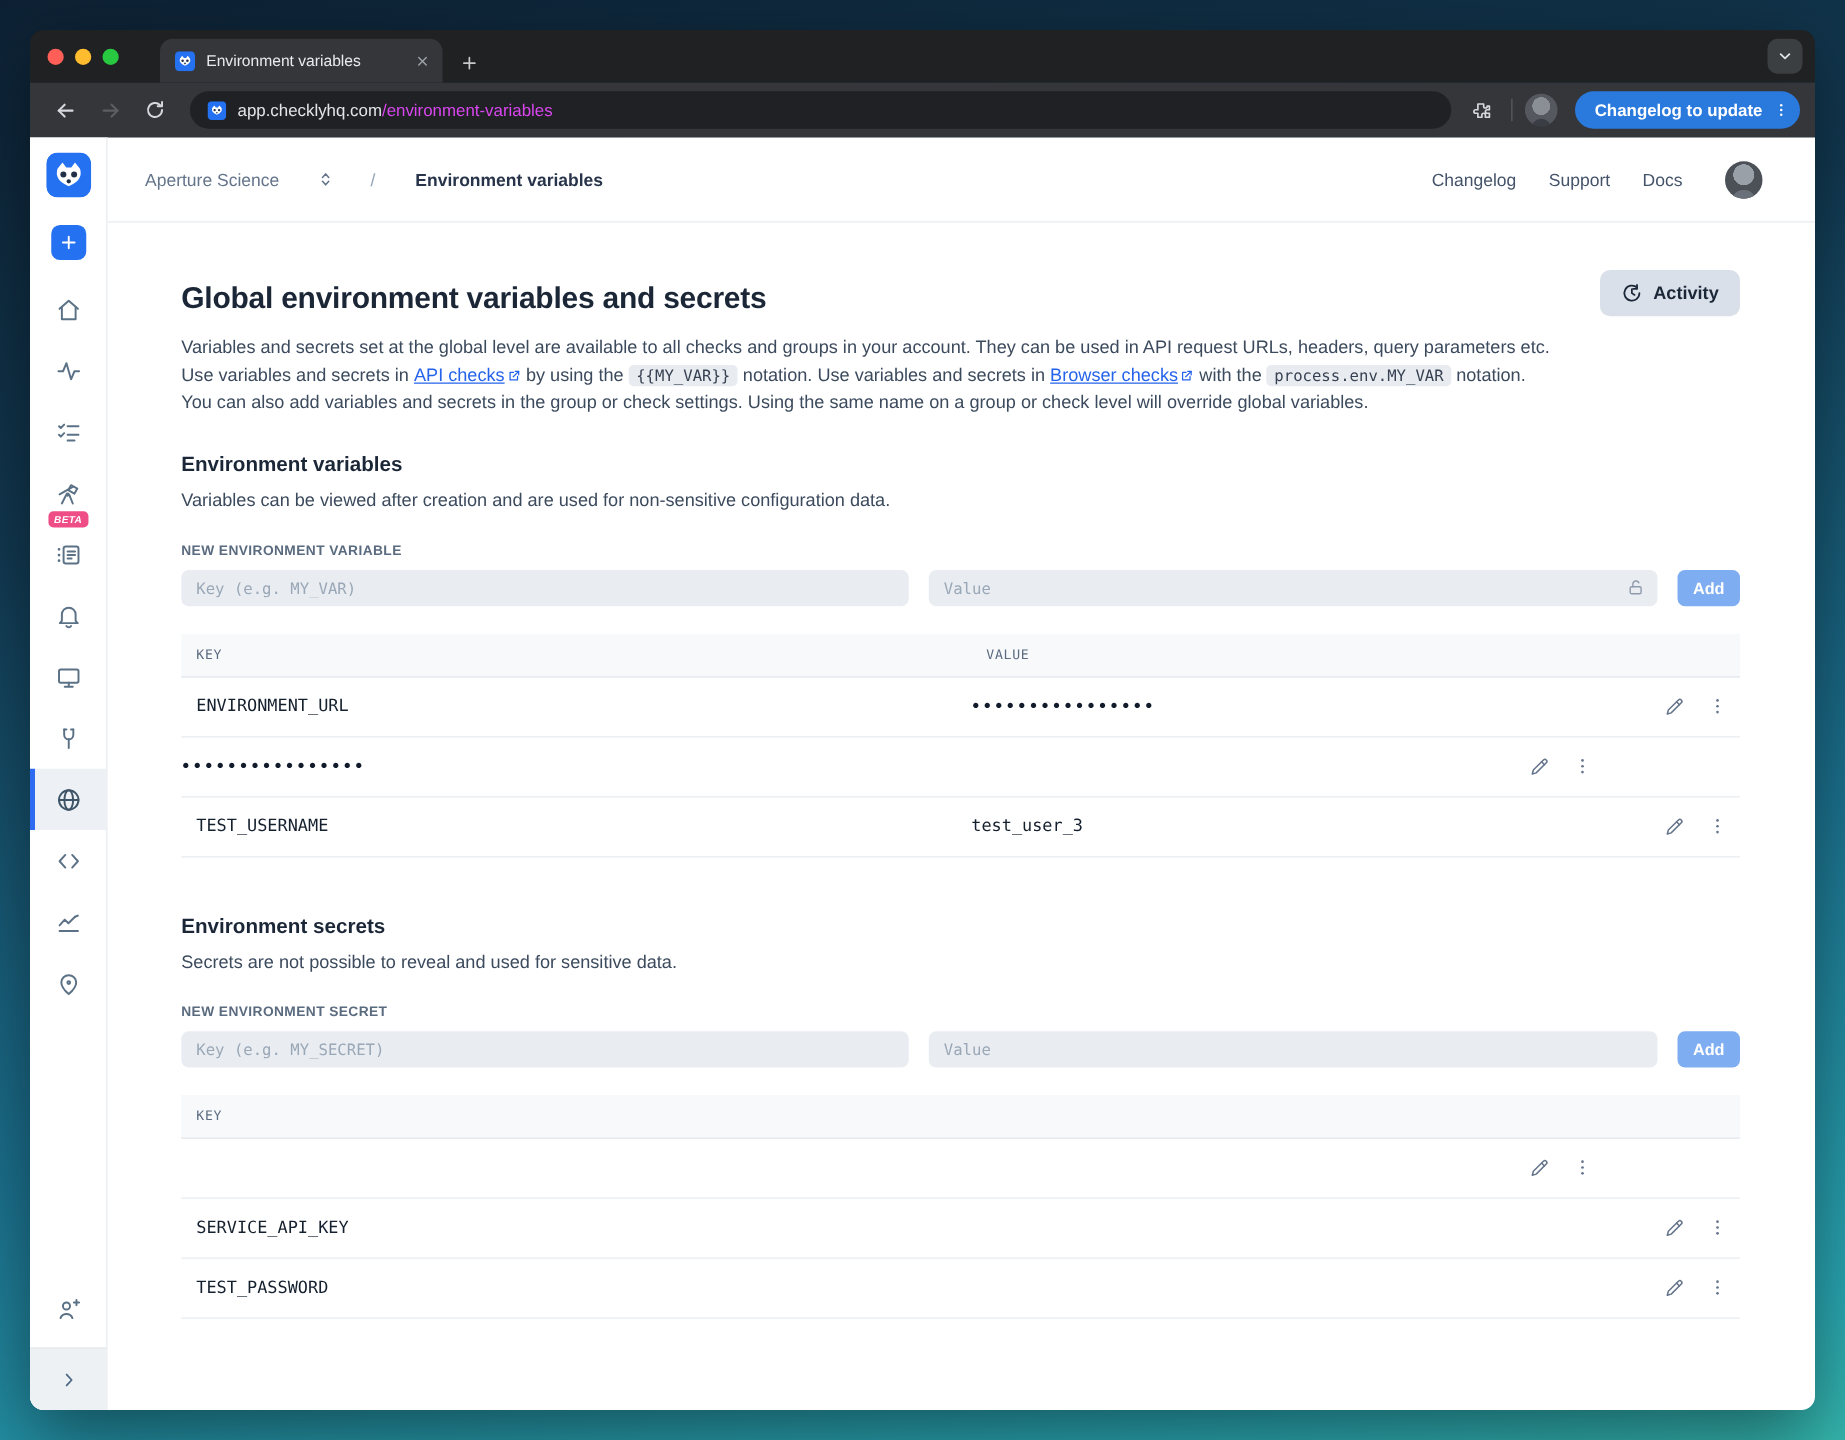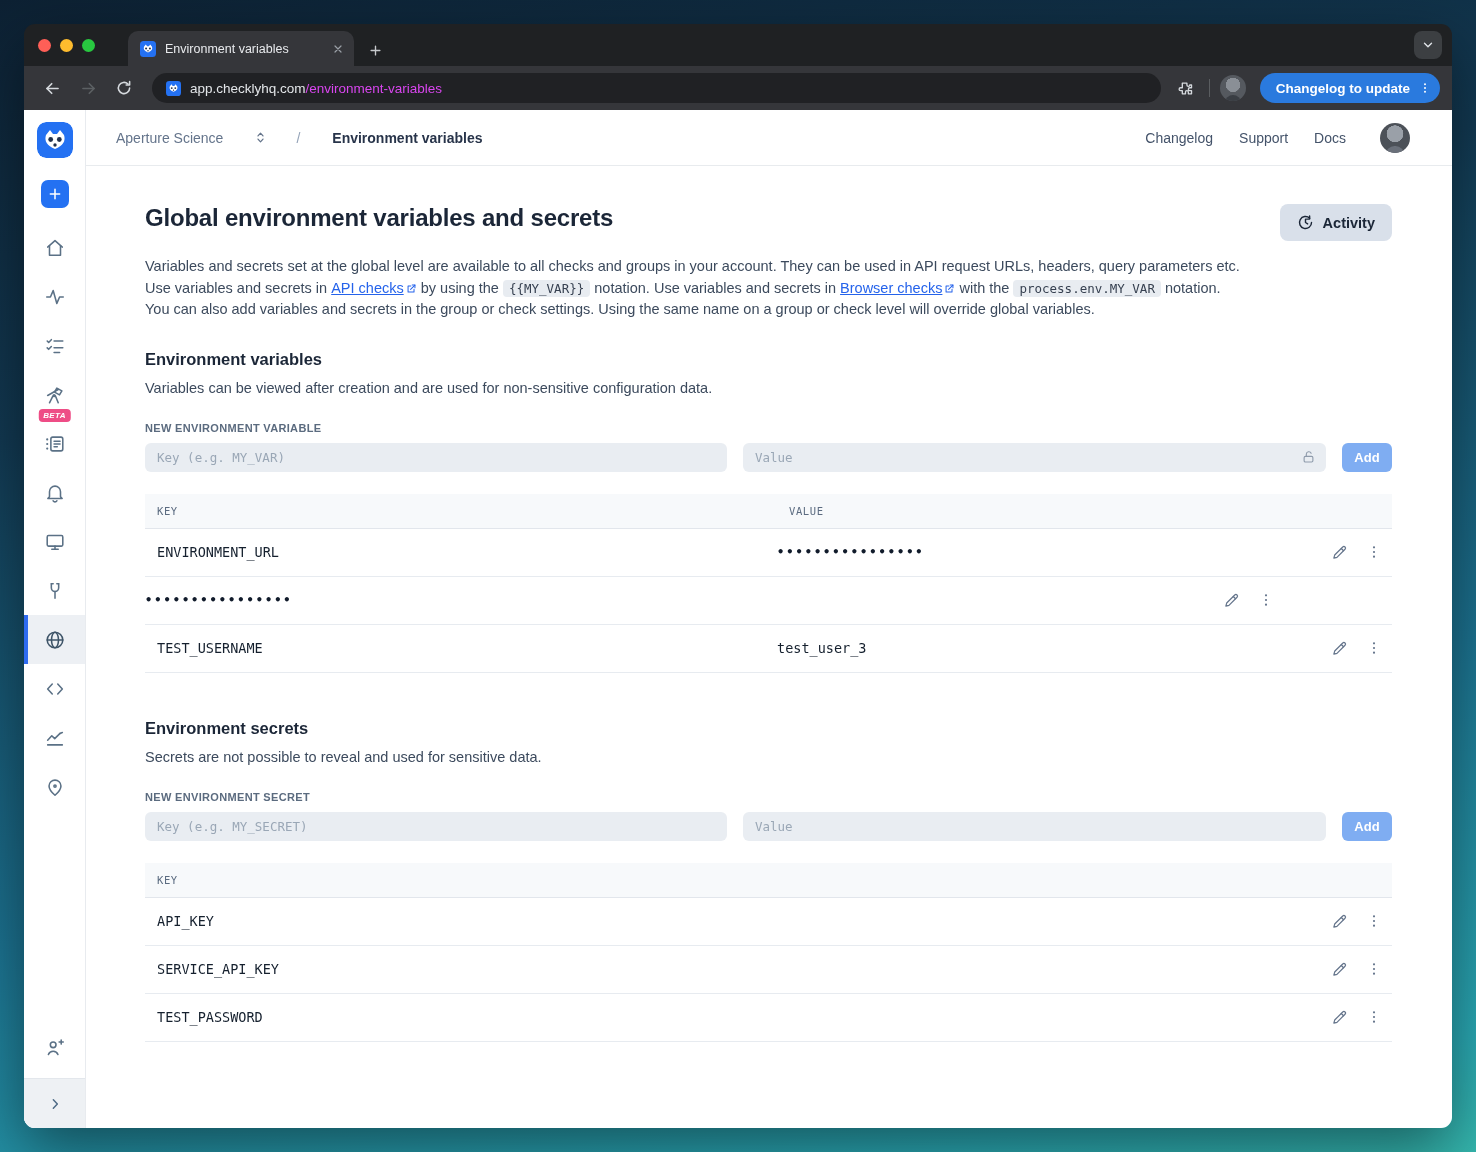--- a/index.html
+++ b/index.html
@@ -47,31 +47,31 @@
   .side-item { height:49px; width:100%; display:flex; align-items:center; justify-content:center; color:#5b7186; position:relative; cursor:pointer; }
   .side-item.active { background:#edf0f4; color:#3e5468; }
   .side-item.active::before{ content:""; position:absolute; left:0; top:0; bottom:0; width:4px; background:#2e6bf0; }
   .beta { position:absolute; left:50%; transform:translateX(-50%); bottom:-3px; background:#ee4d86; color:#fff;
           font-size:8px; font-weight:700; letter-spacing:.04em; padding:2px 5px; border-radius:4px; }
   .side-spacer{ flex:1; }
   .side-bottom-item{ height:49px; width:100%; display:flex; align-items:center; justify-content:center; color:#5b7186; margin-bottom:6px; }
   .collapse { height:50px; width:100%; background:#eef1f4; border-top:1px solid #e3e7ec; display:flex; align-items:center; justify-content:center; color:#4d6a85; }
   
   .main-col { flex:1; display:flex; flex-direction:column; min-width:0; }
-  .app-header { height:56px; flex:0 0 auto; border-bottom:1px solid #e8ebee; display:flex; align-items:center; padding:0 42px 0 30px;gap:20px; }
+  .app-header { height:68px; flex:0 0 auto; border-bottom:1px solid #e8ebee; display:flex; align-items:center; padding:0 42px 0 30px;gap:20px; }
   .crumb-account { color:#64748b; font-size:14px; font-weight:500; }
   .crumb-caret { color:#64748b; margin:0 8px 0 10px; display:flex; }
   .crumb-sep { color:#94a3b8; font-size:14px; margin-right:12px; }
   .crumb-current { color:#28344a; font-size:14px; font-weight:600; }
   .header-right { margin-left:auto; display:flex; align-items:center; gap:26px; }
   .hlink { color:#44536a; font-size:14px; text-decoration:none; }
   .avatar { width:30px; height:30px; border-radius:50%; background:radial-gradient(circle at 50% 36%, #9aa0a8 0 34%, #4c5158 35% 100%); position:relative; overflow:hidden; margin-left:8px; }
   .avatar::after{ content:""; position:absolute; left:50%; bottom:-5px; transform:translateX(-50%); width:19px; height:12px; border-radius:9px 9px 0 0; background:#6a707a; }
   .content { flex:1; overflow:hidden; padding:38px 60px 0 59px; }
-  .title-row { display:flex; align-items:flex-start; justify-content:space-between;gap:20px; }
+  .title-row { display:flex; align-items:flex-end; justify-content:space-between;gap:20px; }
   h1 { font-size:24px; font-weight:700; color:#1b2637; letter-spacing:-0.2px; }
   .activity-btn { background:#d9e0ea; border:none; border-radius:8px; height:37px; padding:0 17px; display:flex; align-items:center; gap:9px;
                   font-size:14.5px; font-weight:600; color:#1b2637; font-family:inherit; }
   .intro { margin-top:15px; max-width:1100px; font-size:14.5px; line-height:21.5px; color:#3c4a5d; }
   .tlink { color:#2563eb; text-decoration:underline; display:inline-flex; align-items:baseline; gap:2px; }
   .tlink svg{ transform:translateY(1px); }
   .chip { font-family:"DejaVu Sans Mono", monospace; font-size:12.5px; background:#e8ecf1; color:#374151; border-radius:4px; padding:1px 6px; }
   h2 { font-size:16.5px; font-weight:700; color:#1b2637; }
   .sec-vars h2 { margin-top:29px; }
   .sec-desc { margin-top:11px; font-size:14.5px; color:#3c4a5d; }
@@ -434,21 +434,20 @@
               <input class="tinput" placeholder="Value" style="">
             </span>
             <button class="add-btn">Add</button>
           </div>
           <div class="table" id="secrets-table">
               <div class="trow thead sec-grid">
                 <div class="th">KEY</div>
                 <div></div>
               </div>
               <div class="trow sec-grid">
-                <div class="cell-key">API_KEY</div>
                 <div class="cell-actions">
                   <button class="iconbtn">
                     <svg width="17" height="17" viewBox="0 0 24 24" fill="none" stroke="currentColor" stroke-width="1.7" stroke-linecap="round" stroke-linejoin="round">
                       <path d="M4 20l1.2-4.4L16.6 4.2a2.2 2.2 0 013.2 3.2L8.4 18.8 4 20z"></path>
                       <path d="M14.5 6.3l3.2 3.2"></path>
                     </svg>
                   </button>
                   <button class="iconbtn">
                     <svg width="16" height="16" viewBox="0 0 24 24" fill="currentColor">
                       <circle cx="12" cy="5" r="1.6"></circle>

